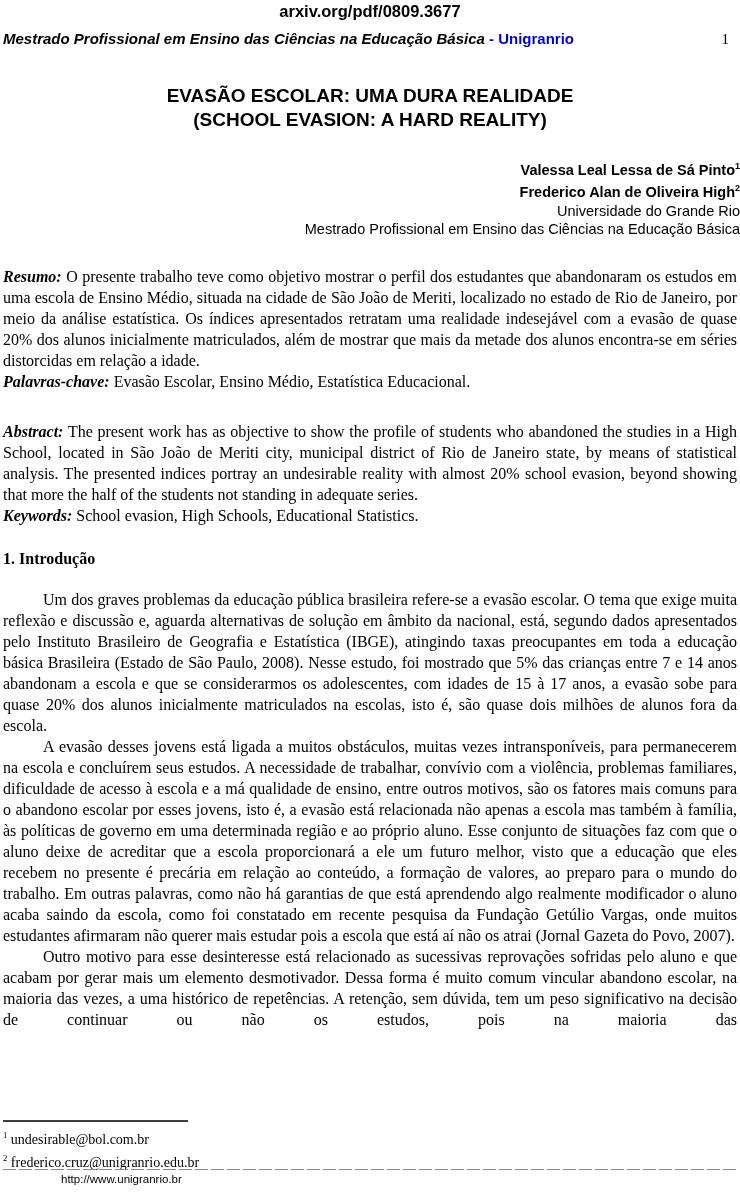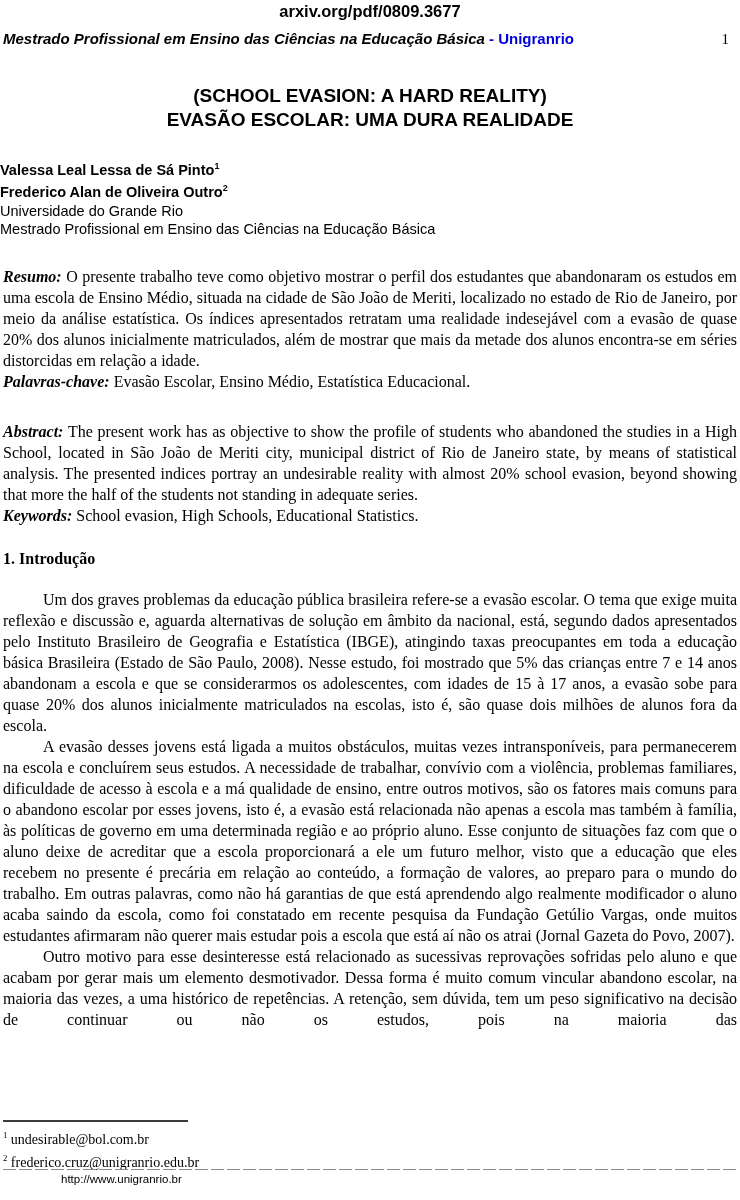--- a/index.html
+++ b/index.html
@@ -63,21 +63,21 @@
     font-weight: bold;
     font-size: 19px;
     line-height: 24px;
     color: #000;
   }
   .t-line { display: block; }
 
   
   .authors {
     margin-top: 25px;
-    text-align: left;
+    text-align: right;
     font-family: "Liberation Sans", sans-serif;
     font-size: 14.5px;
     line-height: 18.5px;
   }
   .author { font-weight: bold; }
   .fn-ref { font-size: 0.62em; }
   .affil { font-weight: normal; }
 
   
   .body-text {
@@ -147,27 +147,27 @@
 
   <div class="running-header">
     <div class="rh-left">
       <span>Mestrado Profissional em Ensino das Ciências na Educação Básica</span>
       <span class="rh-brand"><span>-</span> <span>Unigranrio</span></span>
     </div>
     <span class="rh-page">1</span>
   </div>
 
   <h1 class="paper-title">
+    <span class="t-line">EVASÃO ESCOLAR: UMA DURA REALIDADE</span>
     <span class="t-line">(SCHOOL EVASION: A HARD REALITY)</span>
-    <span class="t-line">EVASÃO ESCOLAR: UMA DURA REALIDADE</span>
   </h1>
 
   <div class="authors">
     <div class="author"><span>Valessa Leal Lessa de Sá Pinto</span><sup class="fn-ref">1</sup></div>
-    <div class="author"><span>Frederico Alan de Oliveira Outro</span><sup class="fn-ref">2</sup></div>
+    <div class="author"><span>Frederico Alan de Oliveira High</span><sup class="fn-ref">2</sup></div>
     <div class="affil">Universidade do Grande Rio</div>
     <div class="affil">Mestrado Profissional em Ensino das Ciências na Educação Básica</div>
   </div>
 
   <div class="body-text">
 
     <p class="par resumo"><span class="lead">Resumo:</span> <span>O presente trabalho teve como objetivo mostrar o perfil dos estudantes que abandonaram os estudos em uma escola de Ensino Médio, situada na cidade de São João de Meriti, localizado no estado de Rio de Janeiro, por meio da análise estatística. Os índices apresentados retratam uma realidade indesejável com a evasão de quase 20% dos alunos inicialmente matriculados, além de mostrar que mais da metade dos alunos encontra-se em séries distorcidas em relação a idade.</span></p>
 
     <p class="par"><span class="lead">Palavras-chave:</span> <span>Evasão Escolar, Ensino Médio, Estatística Educacional.</span></p>
 

